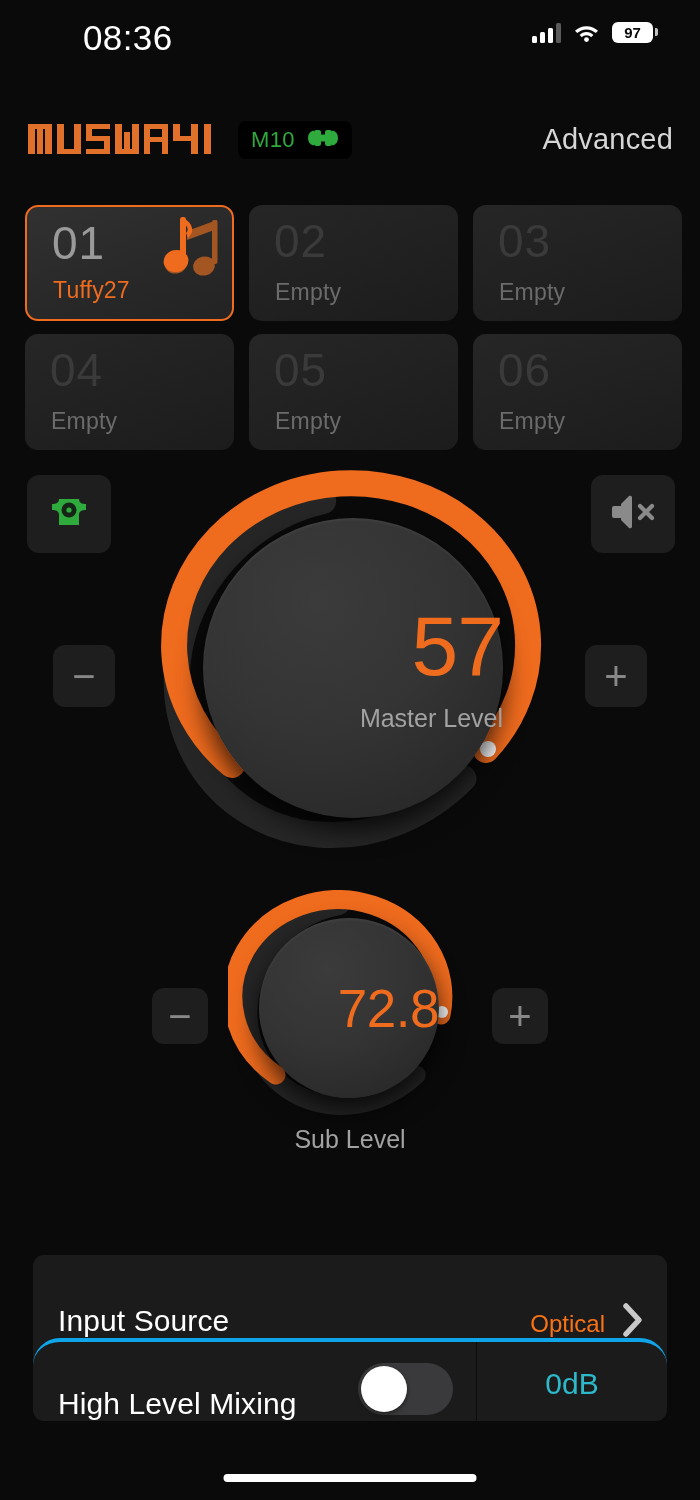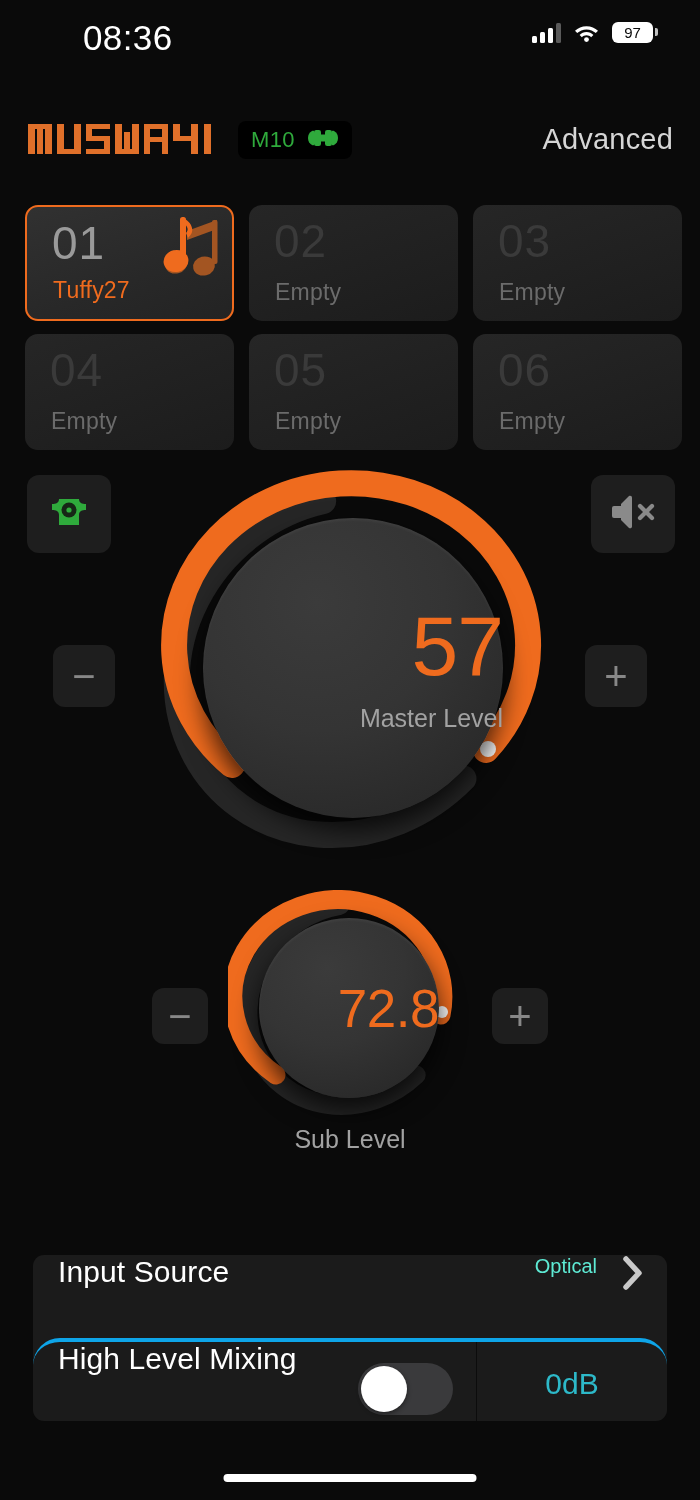--- a/index.html
+++ b/index.html
@@ -21,21 +21,21 @@
   .sig{ display:flex; align-items:flex-end; gap:3px; height:20px; }
   .sig i{ display:block; width:5px; background:#ffffff; border-radius:1.5px; }
   .sig i:nth-child(1){ height:7px; }
   .sig i:nth-child(2){ height:11px; }
   .sig i:nth-child(3){ height:15px; }
   .sig i:nth-child(4){ height:20px; background:#5a5a5a; }
   .wifi{ width:25px; height:19px; position:relative; }
   .batt{
     width:41px; height:21px; border-radius:6px; background:#ffffff;
     display:flex; align-items:center; justify-content:center;
-    font-size:15px; font-weight:400; color:#0a0a0a; position:relative;
+    font-size:15px; font-weight:700; color:#0a0a0a; position:relative;
   }
   .batt::after{
     content:""; position:absolute; right:-5px; top:6px; width:3px; height:8px;
     background:#ffffff; border-radius:0 2px 2px 0; opacity:.75;
   }
 
   
   .header{ position:absolute; top:122px; left:0; width:700px; height:56px; }
   .logo{
     position:absolute; left:28px; top:0px; height:34px;
@@ -120,24 +120,24 @@
   .sub-caption{
     position:absolute; left:0; top:235px; width:700px; text-align:center;
     font-size:25px; color:#a2a2a2;
   }
 
   
   .settings{
     position:absolute; left:33px; top:1255px; width:634px;
     border-radius:11px; overflow:hidden; background:#1b1b1b;
   }
-  .row{ position:relative; display:flex; align-items:flex-start; height:83px;gap:8px; }
+  .row{ position:relative; display:flex; align-items:flex-end; height:83px; }
   .row + .row{ border-top:4px solid #0ea5e9;border-radius:27px; }
   .row-label{ font-size:30px; color:#ffffff; margin-left:25px; letter-spacing:0.1px; }
-  .row-value{ margin-left:auto; font-size:20px; color:#5eead4; }
+  .row-value{ margin-left:auto; font-size:24px; color:#f97316; }
   .chev{ margin-left:17px; margin-right:23px; display:flex; align-items:center; }
   .toggle{
     position:absolute; left:325px; top:21px;
     width:95px; height:52px; border-radius:26px; background:#3a3a3c;
   }
   .toggle .dot{
     position:absolute; left:3px; top:3px; width:46px; height:46px;
     border-radius:50%; background:#ffffff; box-shadow:0 2px 5px rgba(0,0,0,.45);
   }
   .db-cell{

